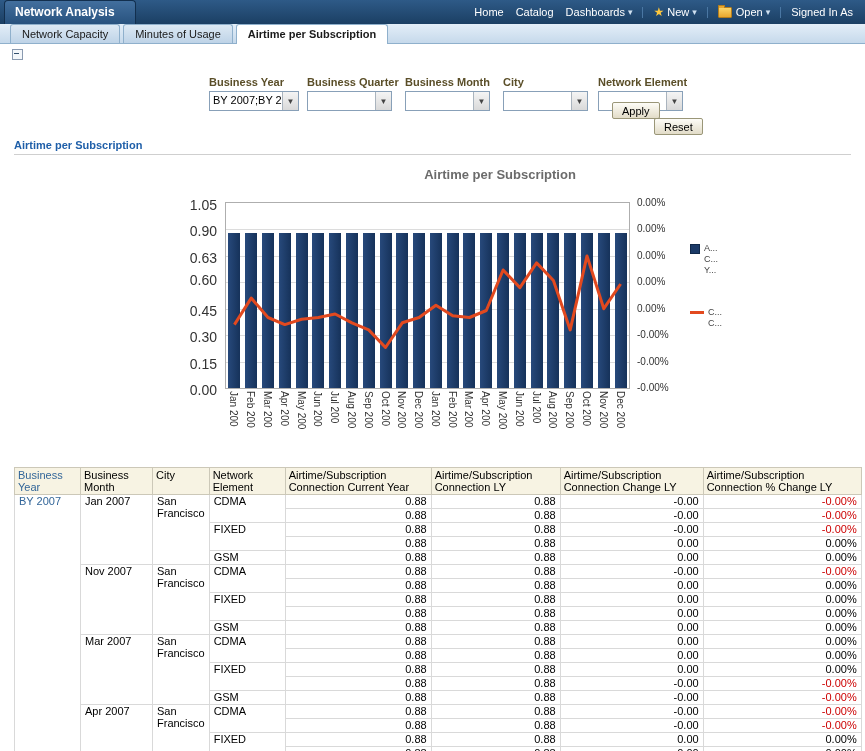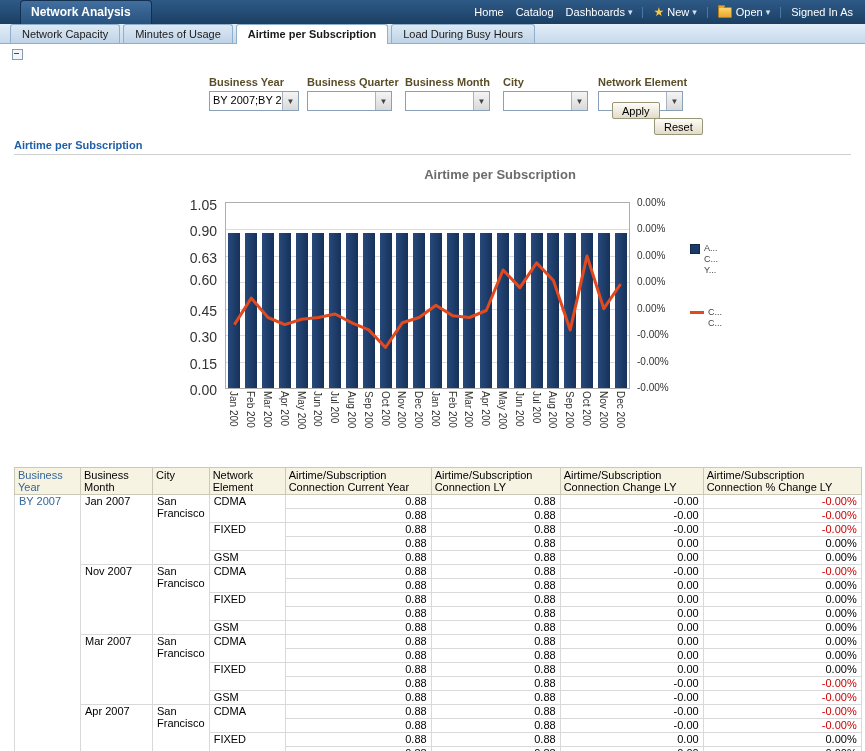--- a/index.html
+++ b/index.html
@@ -4,21 +4,21 @@
 <style>
   html,body{margin:0;padding:0;}
   body{
     width:865px;height:751px;overflow:hidden;background:#fff;
     font-family:"Liberation Sans",sans-serif;font-size:11px;color:#000;
     position:relative;
   }
   
   .topbar{
     height:24px;background:linear-gradient(#2e5a87,#1b3f63);
-    display:flex;align-items:flex-end;justify-content:space-between;padding-left:16px;
+    display:flex;align-items:flex-end;justify-content:space-between;
   }
   .brand-tab{
     margin-left:4px;margin-top:2px;padding:4px 20px 5px 10px;
     background:linear-gradient(#426f9e,#28527e);
     border:1px solid #122f4e;border-bottom:none;border-radius:4px 4px 0 0;
     color:#fff;font-weight:bold;font-size:12px;white-space:nowrap;
   }
   .topnav{display:flex;align-items:center;padding:0 6px 5px 0;}
   .nav-item{color:#fff;font-size:11px;margin:0 6px;cursor:pointer;white-space:nowrap;display:inline-flex;align-items:center;justify-content:flex-end;}
   .nav-sep{display:inline-block;width:1px;height:11px;background:#4a77a3;margin:0 4px;}
@@ -118,21 +118,20 @@
       <span class="nav-item">
         <span>Signed In As</span>
       </span>
     </div>
 </div>
 
 <div class="tabstrip">
     <span class="tab">Network Capacity</span>
     <span class="tab">Minutes of Usage</span>
     <span class="tab active">Airtime per Subscription</span>
-    <span class="tab">Load During Busy Hours</span>
   </div>
 
 <div class="prompts">
   <div class="collapse-box"></div>
   <div>
       <div class="prompt" style="left: 209px; top: 32px; width: 90px;">
         <div class="prompt-label">Business Year</div>
         <div class="combo">
           <span class="combo-text">BY 2007;BY 200</span>
           <span class="combo-btn">▼</span>

